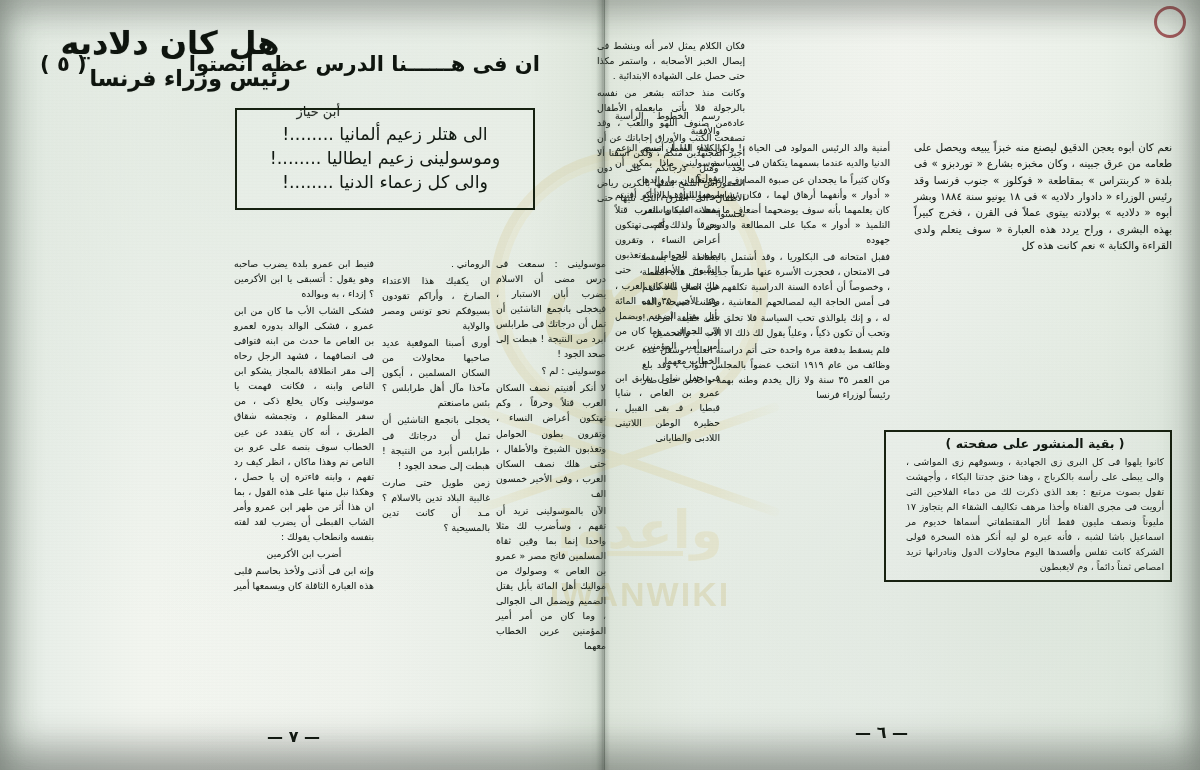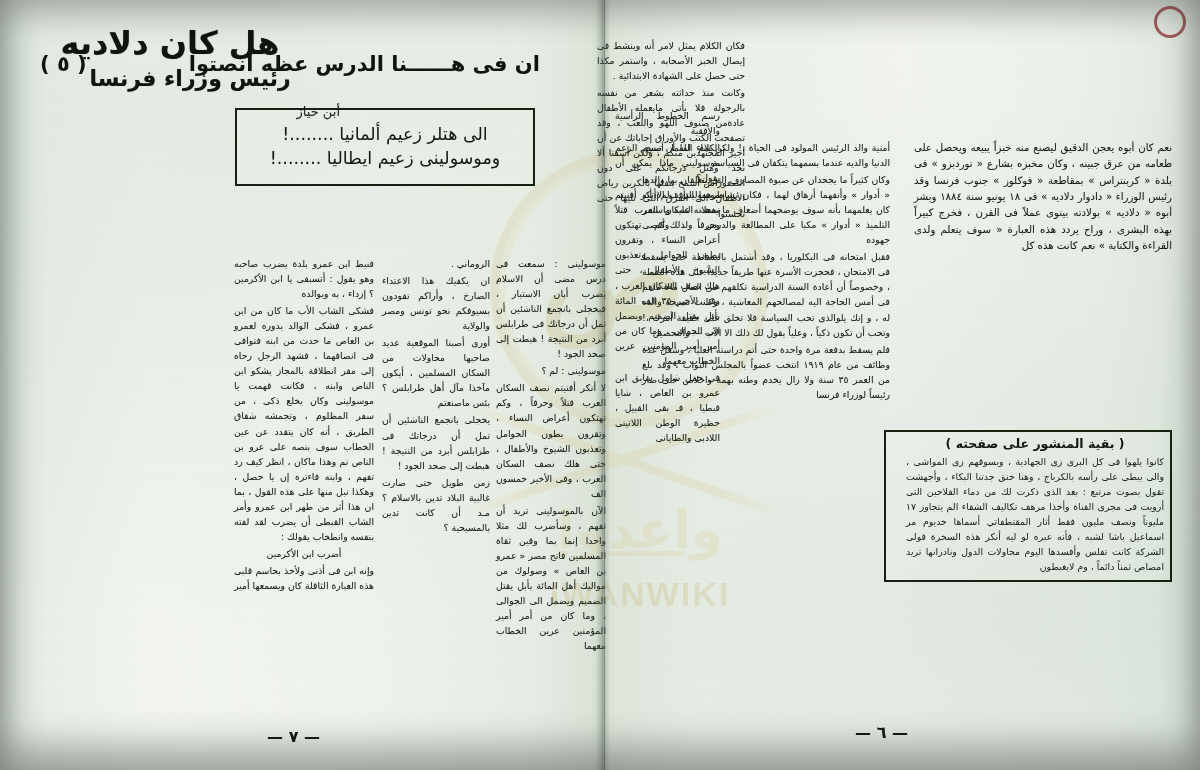--- a/index.html
+++ b/index.html
@@ -353,20 +353,21 @@
   <div class="pagenum" id="pn-right">— ٦ —</div>
 
   <div id="l-head">
     <span>ان فى هــــــنا الدرس عظه أنصتوا</span>
     <span class="dots">( ٥ )</span>
   </div>
 
   <div id="slogan-box">
     <div class="line">الى هتلر زعيم ألمانيا ........!</div>
     <div class="line">وموسولينى زعيم ايطاليا ........!</div>
+    <div class="line">والى كل زعماء الدنيا ........!</div>
   </div>
 
   <div class="col sz9" style="right:480px; top:108px; width:105px; height:600px;">
     <p>رسم الخطوط الرأسية والأفقية</p>
     <p>الكلام لملما أصبح الزعم موسولينى ماذا يمكن أن يقول؟</p>
     <p>موسولينى : لم أتكر أفنيتم نصف السكان العرب قتلاً وحرقاً ، وكم تهتكون أعراض النساء ، وتقرون بطون الحوامل وتعذبون الشيوخ والأطفال ، حتى هلك نصف السكان العرب ، وفى الأخير ٣٥ الف المائة بأبل يقتل الضميم ويضمل الى الجوالى ، وما كان من أمر أمير المؤمنين عرين الخطاب معهما</p>
     <p>فى حمل شامل سابق ابن عمرو بن العاص ، شايا قبطيا ، فـ بقى القبيل ، حظيرة الوطن اللاتينى اللادبى والطايانى</p>
   </div>
 
   <div class="col sz9" style="right:594px; top:256px; width:110px; height:455px;">

